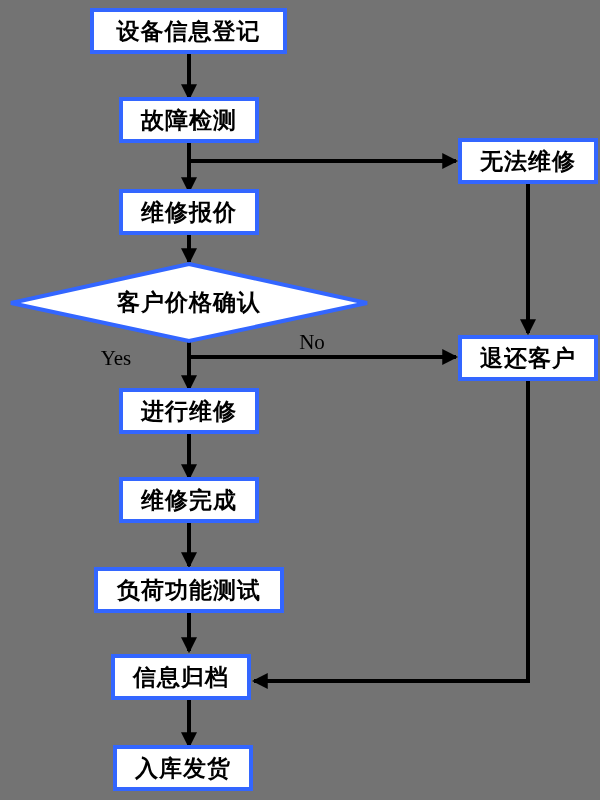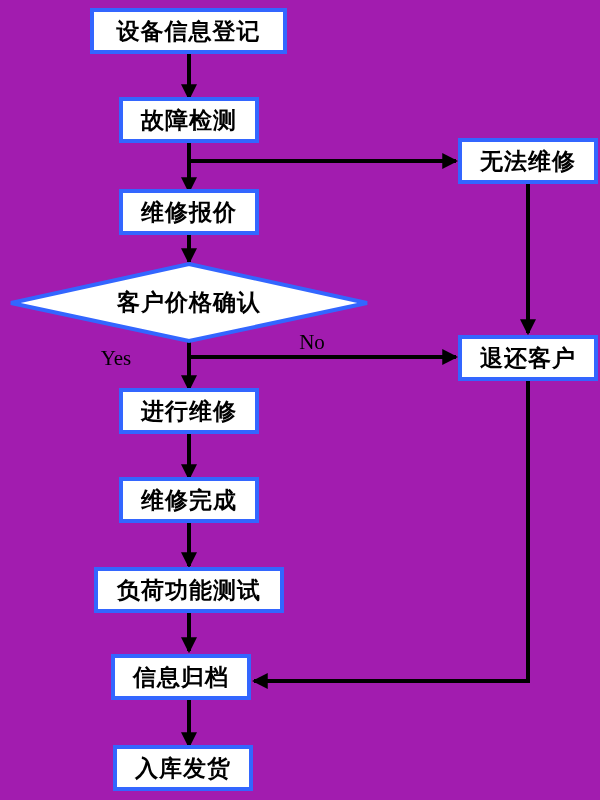--- a/index.html
+++ b/index.html
@@ -10,21 +10,21 @@
   body {
     width: 600px;
     height: 800px;
     overflow: hidden;
     font-family: "Liberation Sans", sans-serif;
   }
   #flow-root {
     position: relative;
     width: 600px;
     height: 800px;
-    background: #a21caf;
+    background: #737373;
   }
   svg#flow-canvas {
     position: absolute;
     left: 0;
     top: 0;
     width: 600px;
     height: 800px;
     display: block;
   }
   .node-label {

